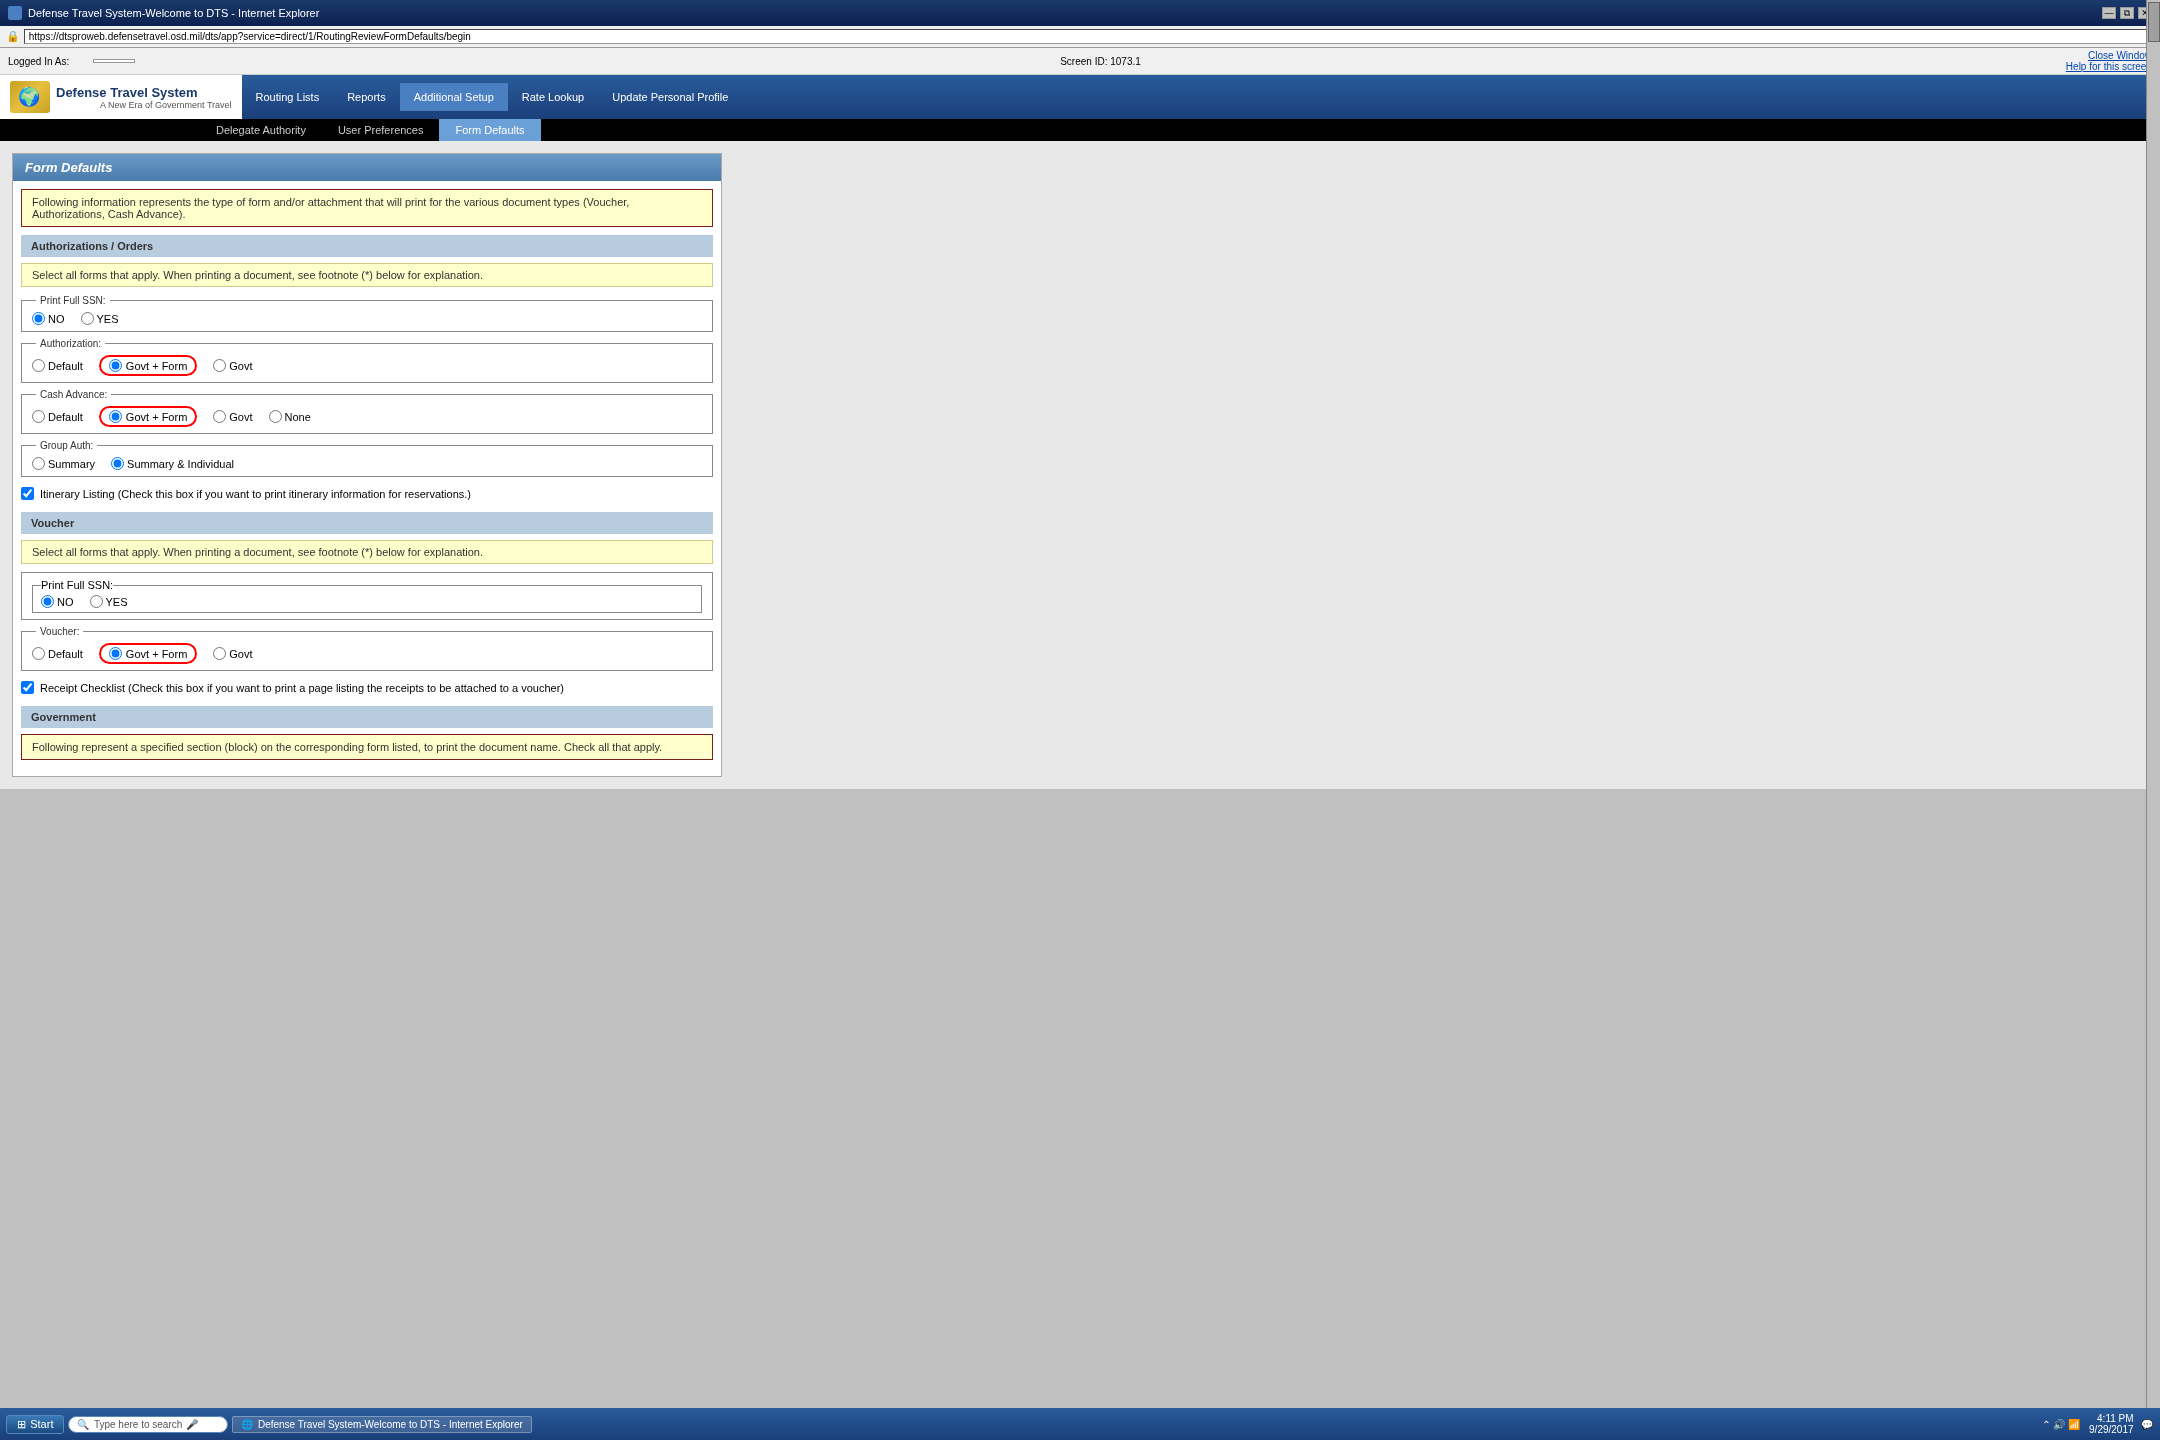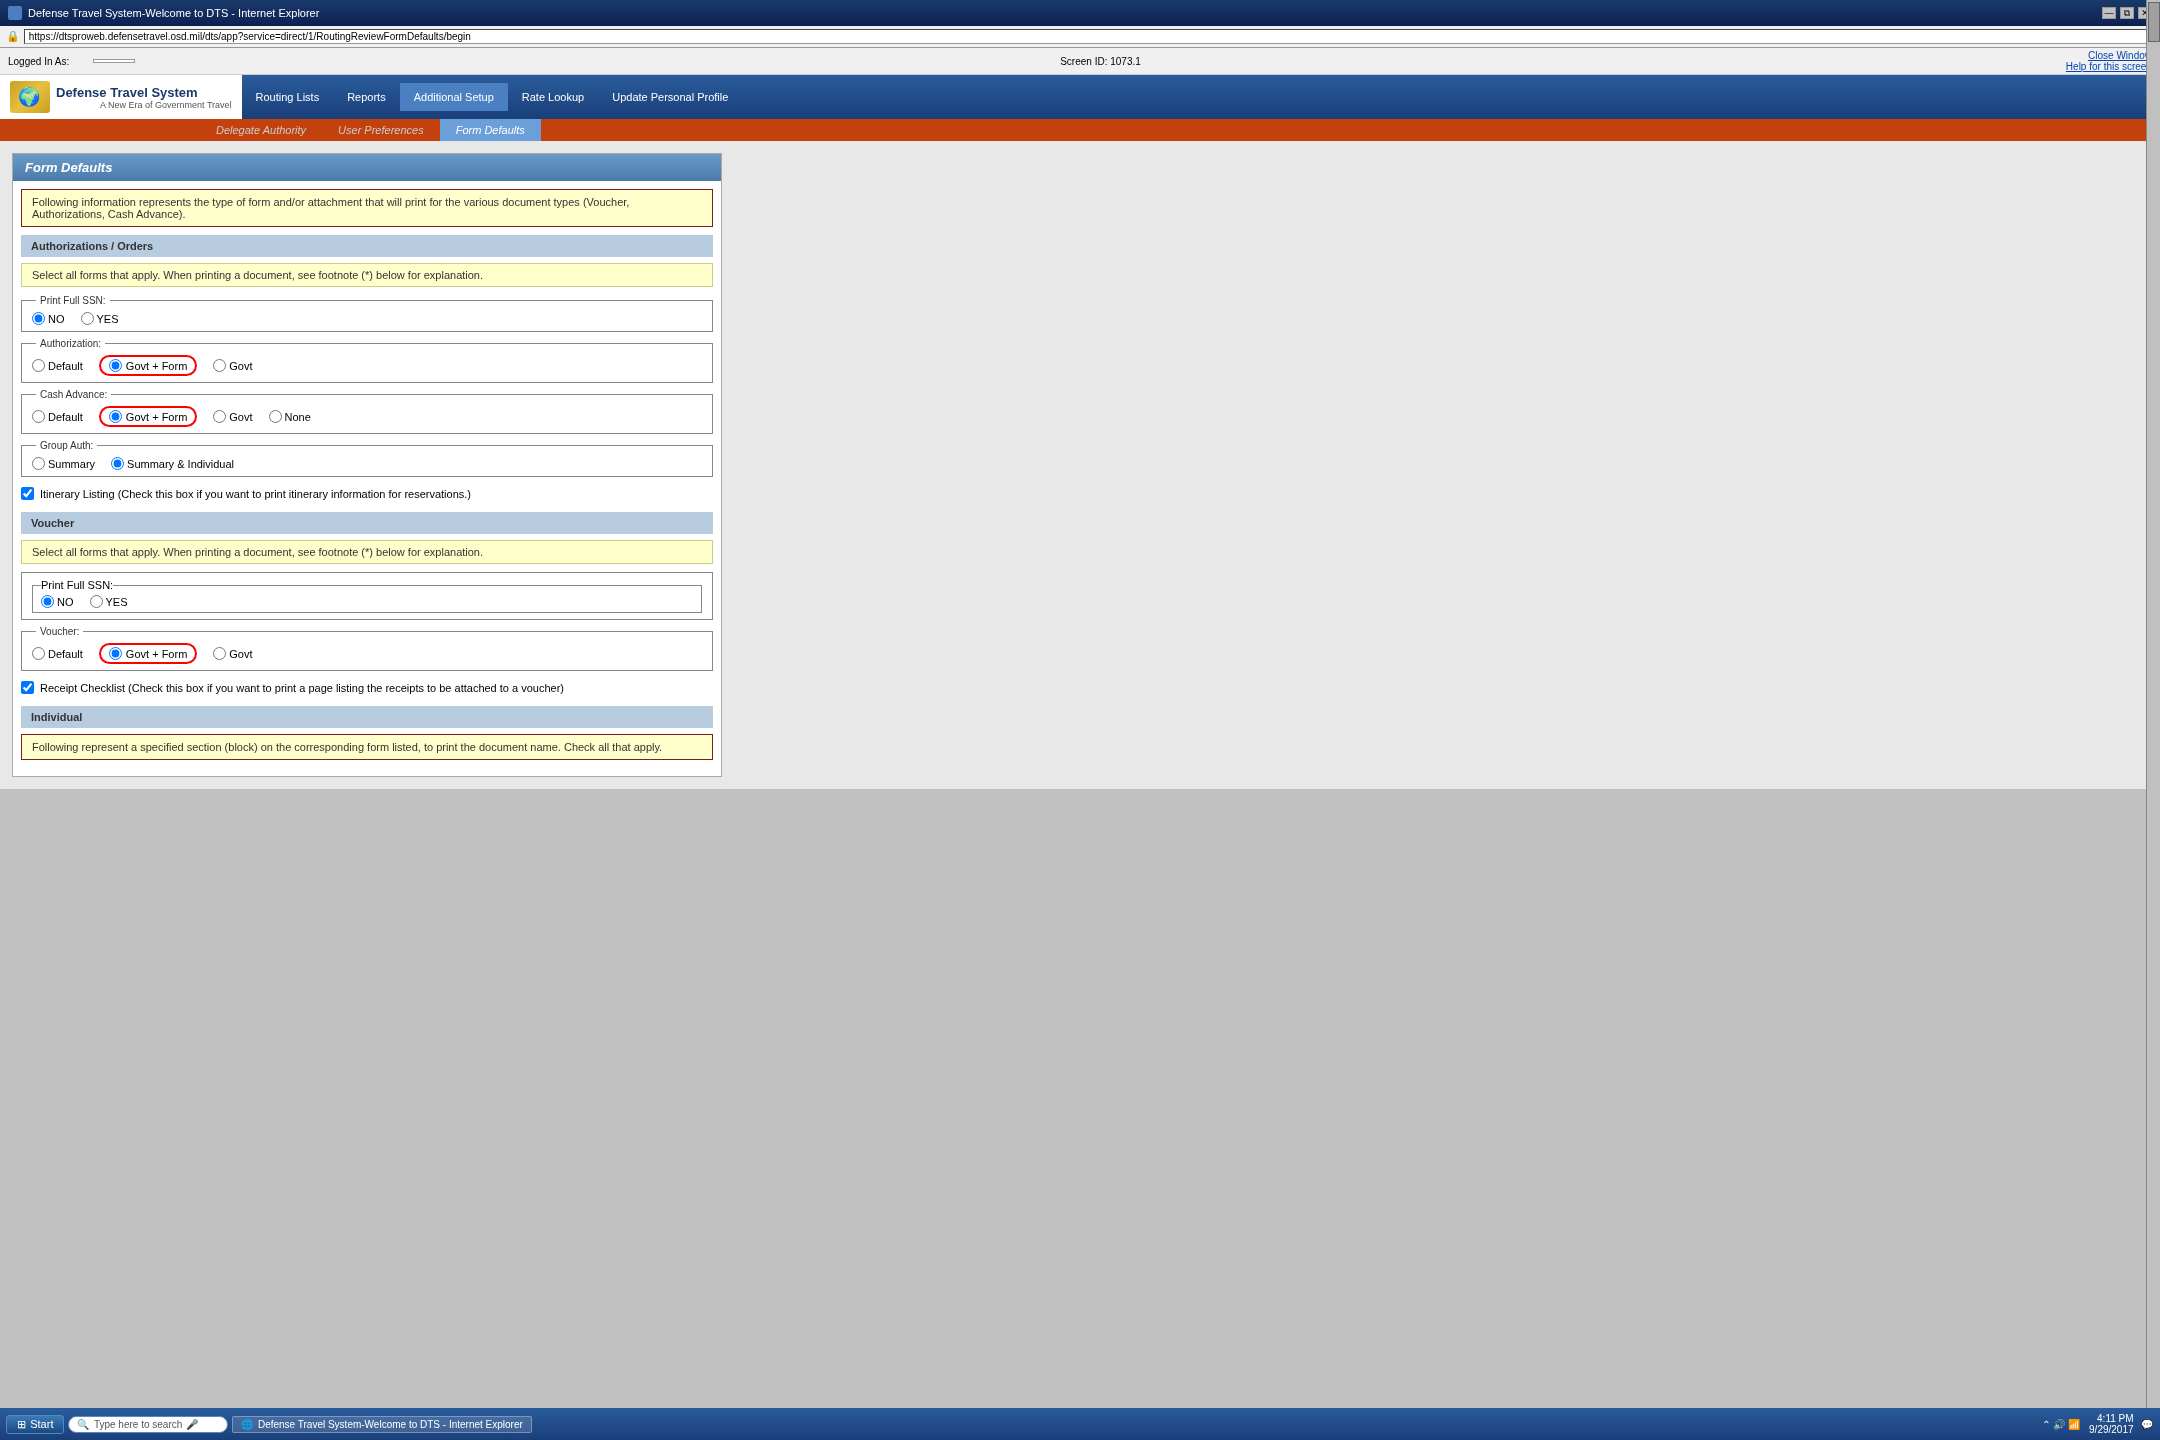--- a/index.html
+++ b/index.html
@@ -110,24 +110,23 @@
       text-decoration: none;
       white-space: nowrap;
     }
     .nav-item.active {
       background: #4a7fc1;
       color: white;
     }
 
     
     .sub-nav {
-      background: #c2410c;
+      background: #000000;
       display: flex;
       padding-left: 200px;
-      font-style: italic;
     }
     .sub-nav-item {
       color: #ccc;
       padding: 5px 16px;
       font-size: 11px;
       cursor: pointer;
       text-decoration: none;
     }
     .sub-nav-item.active {
       background: #6a9fd8;
@@ -489,21 +488,21 @@
             <span>Govt</span>
           </label>
         </div>
       </fieldset>
 
       <div class="checkbox-row">
         <input type="checkbox" checked="" style="">
         <span>Receipt Checklist (Check this box if you want to print a page listing the receipts to be attached to a voucher)</span>
       </div>
 
-      <div class="section-header" style="margin-top: 8px;">Individual</div>
+      <div class="section-header" style="margin-top: 8px;">Government</div>
       <div class="info-note">Following represent a specified section (block) on the corresponding form listed, to print the document name. Check all that apply.</div>
 
 
     </div>
   </div>
 </div>
 
 <div class="scrollbar-area">
   <span class="scrollbar-thumb"></span>
 </div>

